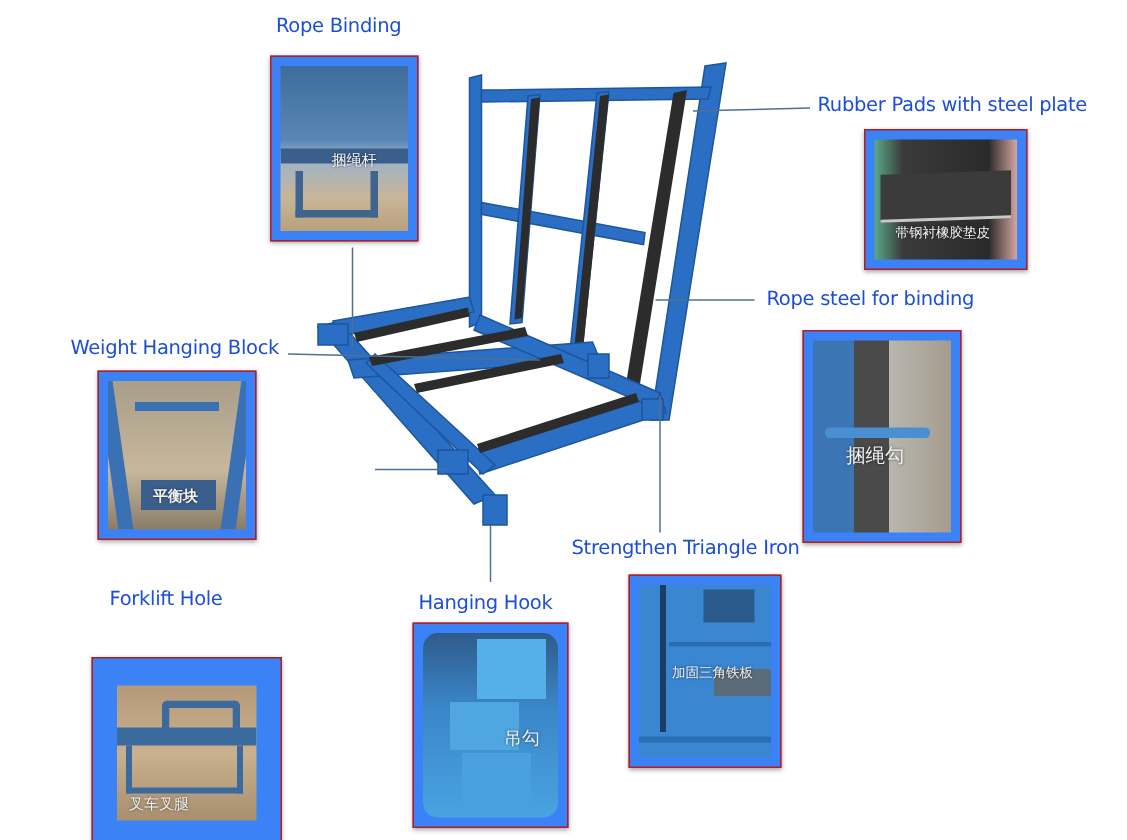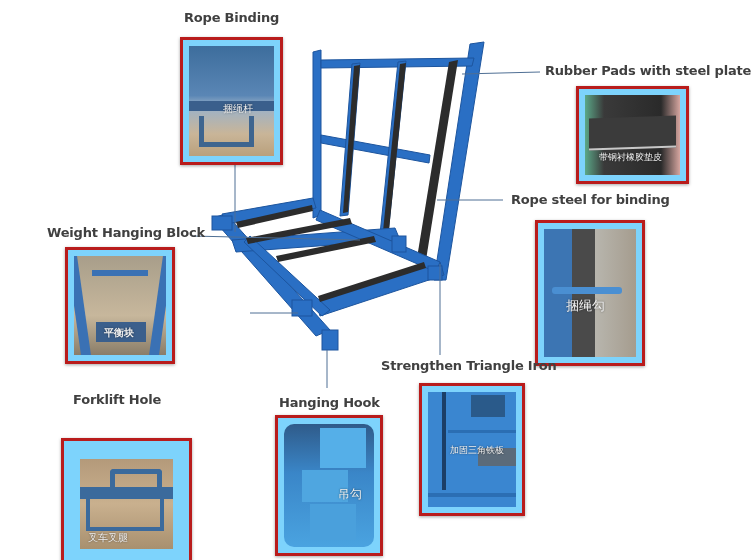--- a/index.html
+++ b/index.html
@@ -1,19 +1,19 @@
 <!DOCTYPE html>
 <html><head>
 <meta charset="utf-8">
 <style>
   html, body { margin:0; padding:0; }
   body { width:751px; height:560px; background:#ffffff; position:relative; overflow:hidden;
          font-family:"DejaVu Sans", sans-serif; }
-  .label { position:absolute; color:#404040; font-weight:bold; font-size:13px; white-space:nowrap; letter-spacing:-0.2px; }
-  .photo { position:absolute; background:#7dd3fc; box-shadow:0 1px 3px rgba(0,0,0,0.35); border:3px solid #b91c1c; }
+  .label { position:absolute; color:#1d4ed8; font-weight:normal; font-size:13px; white-space:nowrap; letter-spacing:-0.2px; }
+  .photo { position:absolute; background:#3b82f6; box-shadow:0 1px 3px rgba(0,0,0,0.35); border:1px solid #b91c1c; }
   .photo .img { position:absolute; left:6px; top:6px; right:6px; bottom:6px; overflow:hidden; }
   .cap { position:absolute; color:#f2f2f2; font-size:10px; text-shadow:0 0 2px rgba(0,0,0,0.6); white-space:nowrap; }
   svg { position:absolute; left:0; top:0; }
 </style>
 </head>
 <body>
 
 <svg width="751" height="560" viewBox="0 0 751 560">
 
   <g fill="#2a6fc4" stroke="#1d559e" stroke-width="1">

